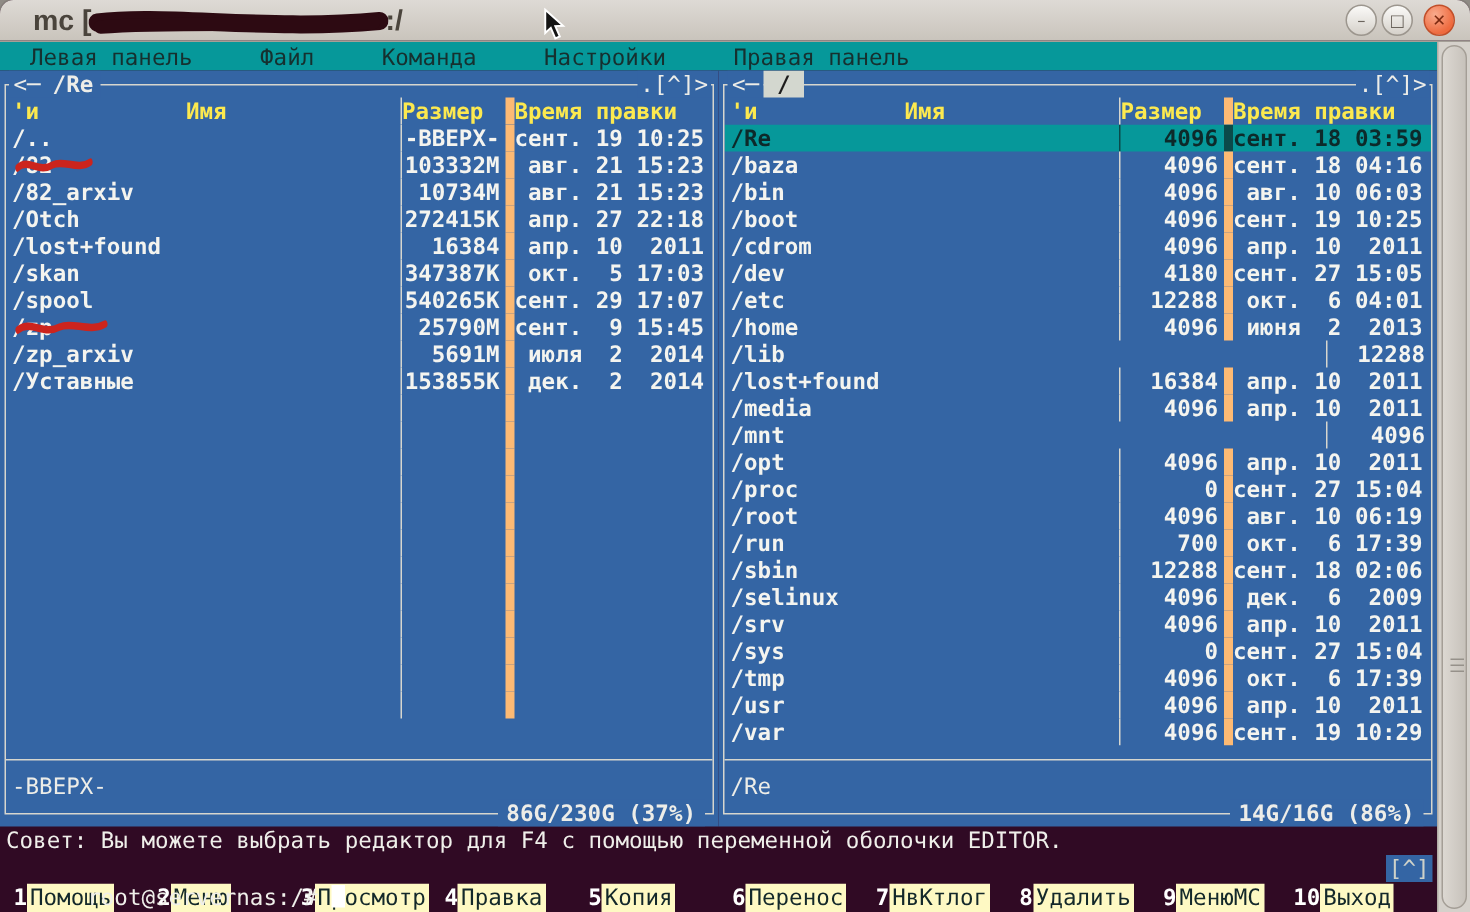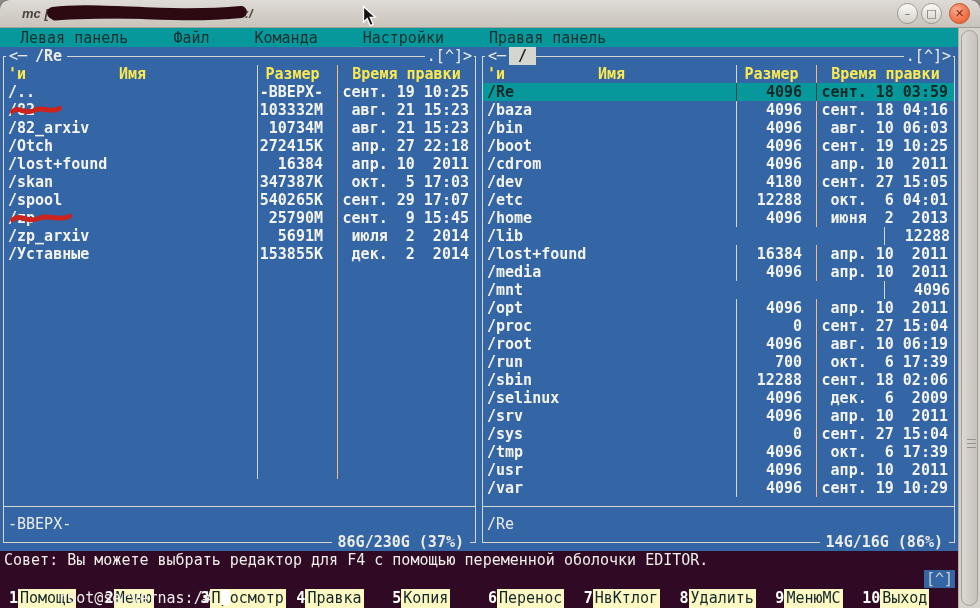--- a/index.html
+++ b/index.html
@@ -1,21 +1,21 @@
 <!DOCTYPE html>
 <html><head>
 <meta charset="utf-8">
 <style>
   * { margin:0; padding:0; box-sizing:border-box; }
   html,body { width:980px; height:608px; background:#8f8b85; font-family:"DejaVu Sans Mono","Liberation Mono",monospace; }
   #window { position:absolute; left:0; top:0; width:980px; height:608px; border-radius:9px 9px 0 0; overflow:hidden; background:#300A24; box-shadow:0 0 0 1px #84807a; }
 
   
   #titlebar { position:relative; height:28px; background:linear-gradient(#dedad5,#c9c4bc); border-bottom:1px solid #a49f97; font-family:"Liberation Sans","DejaVu Sans",sans-serif; }
-  #title-text { position:absolute; left:22px; top:4px; font-size:13px; font-weight:bold; color:#4a443c; white-space:pre;font-style:italic; }
+  #title-text { position:absolute; left:22px; top:4px; font-size:19px; font-weight:bold; color:#4a443c; white-space:pre; }
   #title-scribble { display:inline-block; vertical-align:-4px; margin:0 -2px; }
   .wbtn { position:absolute; top:3px; width:21px; height:21px; border-radius:50%; border:1px solid #9c968e; background:linear-gradient(#fbfaf8,#d5d1ca); color:#6b655d; font-size:11px; line-height:19px; text-align:center; font-family:"DejaVu Sans",sans-serif; }
   #btn-min { right:62px; } #btn-max { right:38px; }
   #btn-close { right:10px; background:radial-gradient(circle at 35% 30%,#f9ab8d,#ee6a3e 70%); border-color:#c14f2a; color:#7c2a11; font-weight:bold; }
 
   
   #terminal { position:absolute; left:0; top:28px; width:958px; bottom:0; background:#300A24; font-size:15px; color:#EDEDE8; }
 
   
   #menubar { display:flex; align-items:center; height:19px; background:#06989A; color:#16302f; padding-left:20px; column-gap:45px; white-space:pre; }
@@ -29,23 +29,23 @@
   .topline { display:flex; align-items:center; }
   .topline .seg { background:#3465A4; position:relative; }
   .back { margin-left:6px; padding:0 3px; color:#EDEDE8; }
   .path { padding:0 5px; font-weight:bold; }
   .path.active { background:#D3D7CF; color:#1c1c1c; padding:0 9px; }
   .tfill { flex:1; }
   .hist { padding:0 2px; margin-right:5px; color:#EDEDE8; }
   .hdr { display:flex; color:#FCE94F; font-weight:bold; margin:0 4px; }
   .c-name { flex:1; padding-left:4px; overflow:hidden; white-space:pre; position:relative; }
   .c-size { width:70px; text-align:right; padding-right:4px; border-left:1px solid #D6D6CE; white-space:pre; }
-  .c-time { width:138px; text-align:right; padding-right:6px; border-left:1px solid #fdba74; white-space:pre;margin-left:10px; }
+  .c-time { width:138px; text-align:right; padding-right:6px; border-left:6px solid #fdba74; white-space:pre; }
   .hdr .hname { display:flex; } .hdr .sort { padding-left:0px; } .hdr .hcenter { flex:1; text-align:center; } .hdr .hpad { width:18px; }
-  .hdr .c-size,.hdr .c-time { text-align:center; padding:0; }
+  .hdr .c-size,.hdr .c-time { text-align:left; padding:0; }
   .rows { height:414px; overflow:hidden; margin:0 4px; }
   .row { display:flex; height:18px; line-height:18px; font-weight:bold; color:#F4F4EF; }
   .row.sel { background:#06989A; color:#0d2a2a; }
   .row.sel .c-size,.row.sel .c-time { border-left-color:#0b4a4a; }
   .sepline { margin:0 4px; display:flex; align-items:center; }
   .sepline i { width:100%; border-top:1px solid #D6D6CE; }
   .mini { padding-left:8px; }
   .botline { display:flex; align-items:center;font-weight:bold; }
   .summary { background:#3465A4; padding:0 6px; margin-right:9px; position:relative; }
   .scrib { position:absolute; top:2px; left:6px; height:15px; }

